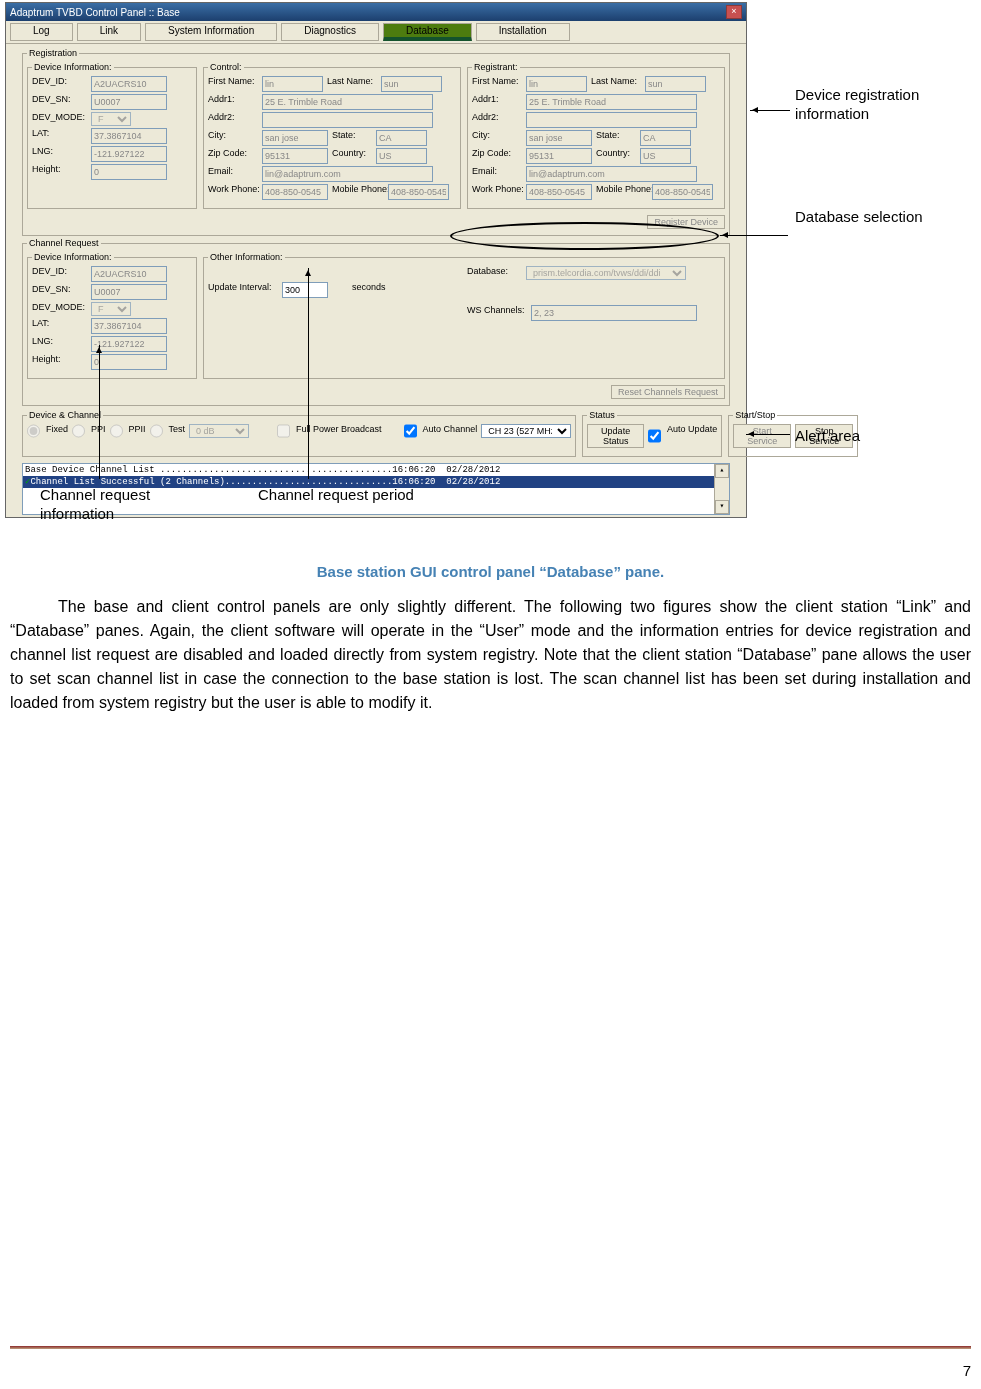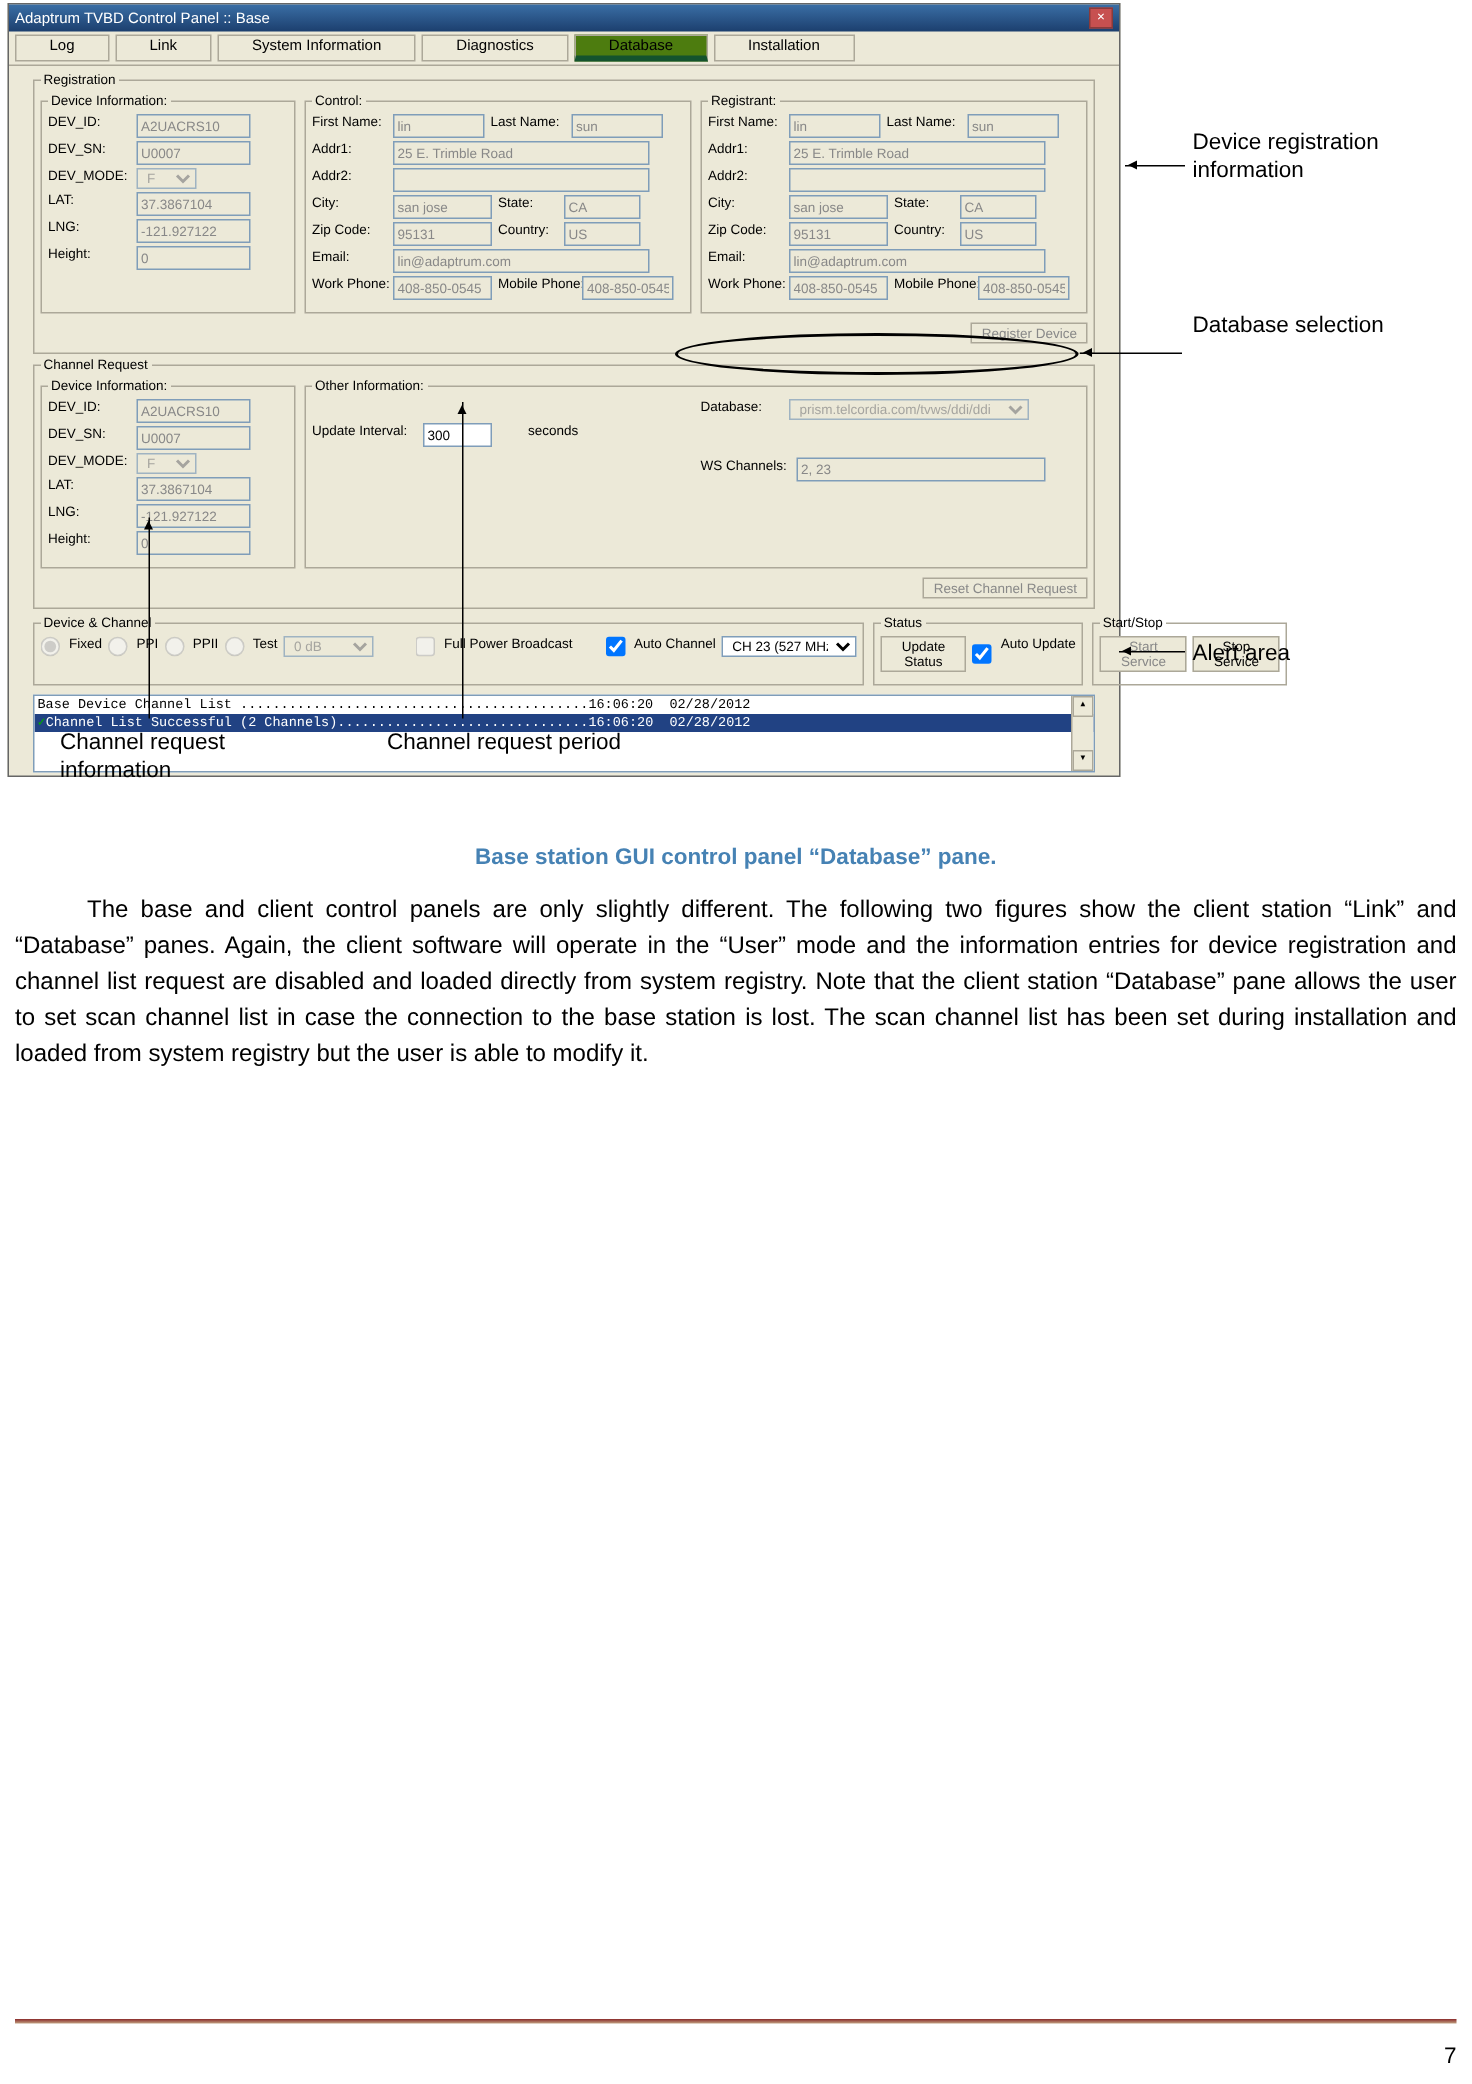--- a/index.html
+++ b/index.html
@@ -223,21 +223,21 @@
                     <select class="sel" style="width:160px" disabled=""><option>prism.telcordia.com/tvws/ddi/ddi</option></select>
                   </div>
                 <div class="row" style="margin-top:25px">
                     <span class="lbl" style="width:60px">WS Channels:</span>
                     <input class="txt" style="width: 160px;" disabled="" value="2, 23">
                   </div>
               </div>
             </div>
           </fieldset>
         </div>
-        <div style="text-align:right;margin-top:4px"><button class="btn" disabled="">Reset Channel Request</button></div>
+        <div style="text-align:right;margin-top:4px"><button class="btn" disabled="">Reset Channels Request</button></div>
       </fieldset>
 
       <div class="cols">
         <fieldset style="flex:1">
           <legend>Device &amp; Channel</legend>
           <div class="row">
             <input type="radio" class="radio" checked="" disabled="" style="">
               <span class="lbl">Fixed</span>
             <input type="radio" class="radio" disabled="" style="">
               <span class="lbl">PPI</span>

